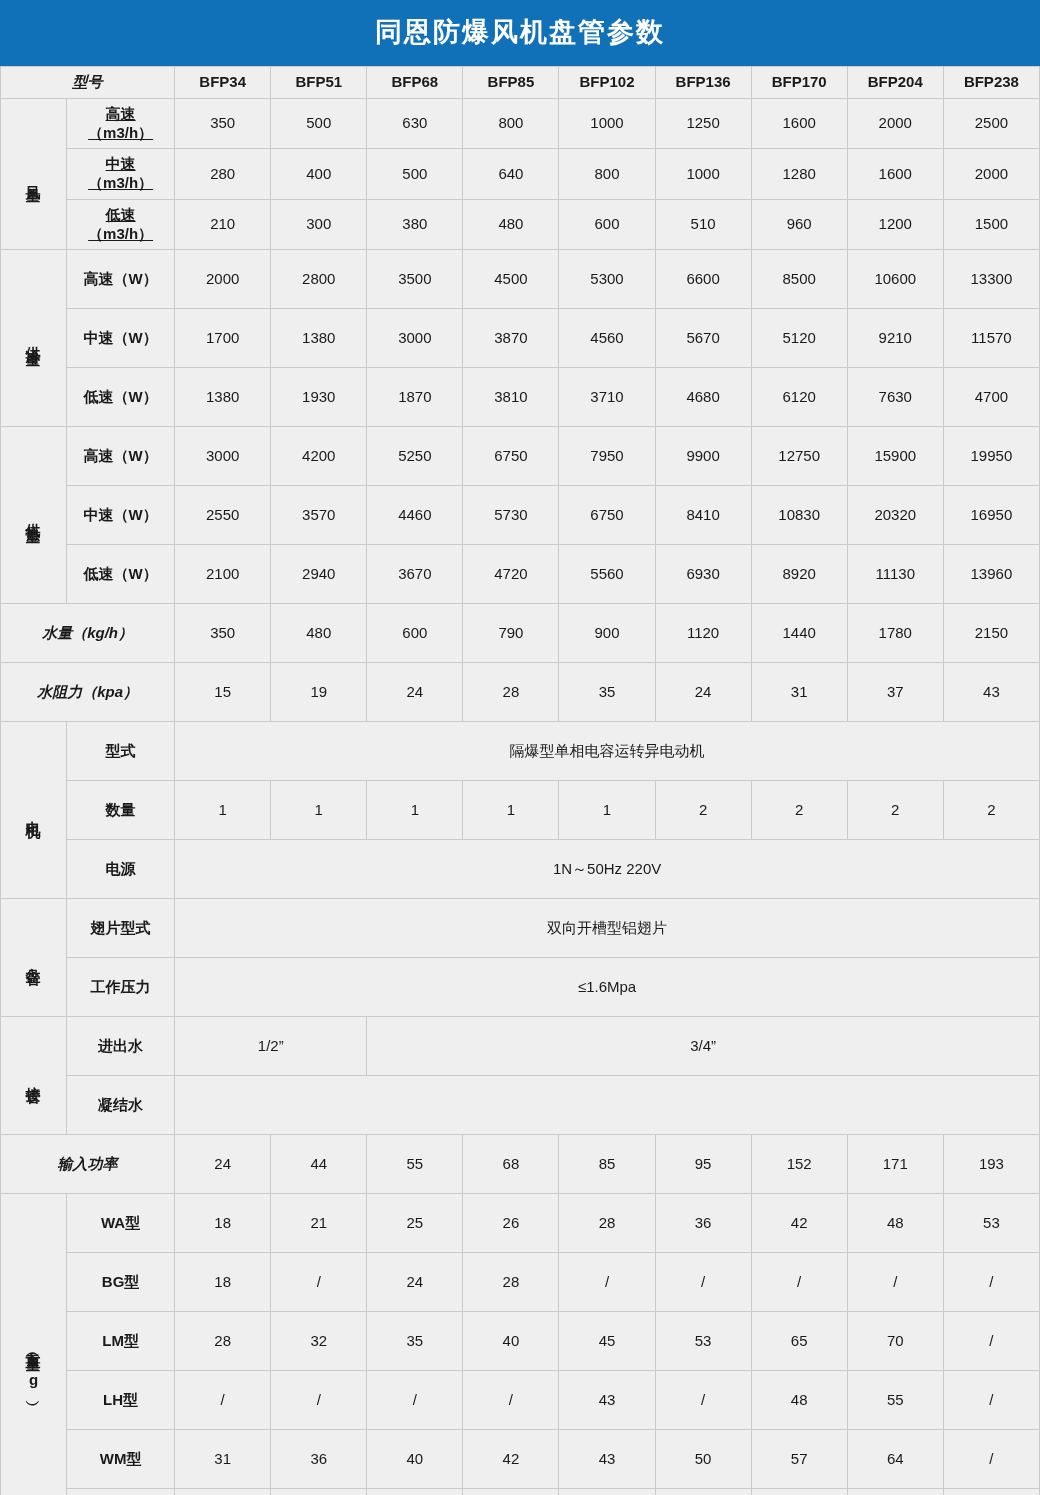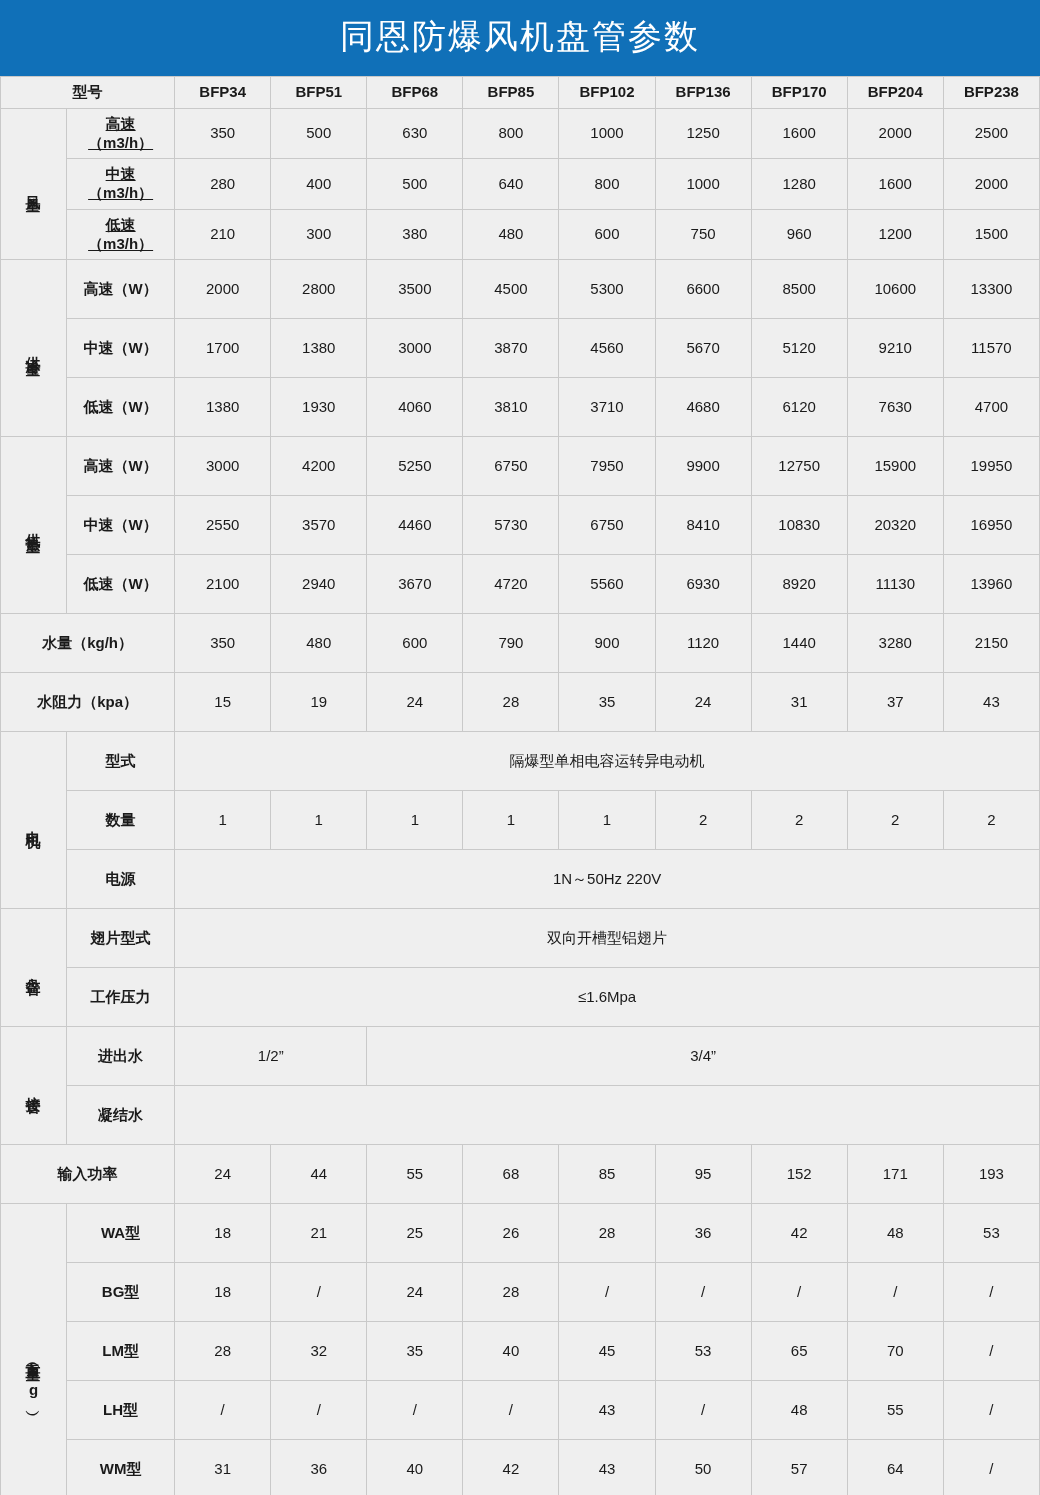--- a/index.html
+++ b/index.html
@@ -12,22 +12,22 @@
     width: 1040px;
   }
   .page {
     width: 1040px;
     box-sizing: border-box;
   }
   .title-bar {
     background: #1070b8;
     color: #ffffff;
     text-align: center;
-    font-size: 34px;
-    font-weight: normal;
+    font-size: 27px;
+    font-weight: bold;
     letter-spacing: 2px;
     padding: 14px 0 16px 0;
   }
   table.spec {
     border-collapse: collapse;
     width: 1040px;
     table-layout: fixed;
   }
   table.spec td {
     border: 1px solid #c9c9c9;
@@ -49,20 +49,21 @@
     font-weight: bold;
     font-size: 14.5px;
   }
   td.val {
     width: 96px;
     font-size: 15.5px;
   }
   td.hdr {
     font-weight: bold;
     font-size: 16px;
+    font-style: italic;
   }
   td.modelname {
     font-weight: bold;
     font-size: 16px;
   }
   td.wide {
     font-size: 15.5px;
   }
   .vert {
     writing-mode: vertical-rl;
@@ -149,21 +150,21 @@
     <tr>
       <td class="sub">
         <span class="two-line">低速</span>
         <span class="two-line">（m3/h）</span>
       </td>
       <td class="val">210</td>
       <td class="val">300</td>
       <td class="val">380</td>
       <td class="val">480</td>
       <td class="val">600</td>
-      <td class="val">750</td>
+      <td class="val">510</td>
       <td class="val">960</td>
       <td class="val">1200</td>
       <td class="val">1500</td>
     </tr>
 
     <tr>
       <td class="grp" rowspan="3"><span class="vert">供冷量</span></td>
       <td class="sub tall">高速（W）</td>
       <td class="val">2000</td>
       <td class="val">2800</td>
@@ -184,21 +185,21 @@
       <td class="val">4560</td>
       <td class="val">5670</td>
       <td class="val">5120</td>
       <td class="val">9210</td>
       <td class="val">11570</td>
     </tr>
     <tr>
       <td class="sub tall">低速（W）</td>
       <td class="val">1380</td>
       <td class="val">1930</td>
-      <td class="val">4060</td>
+      <td class="val">1870</td>
       <td class="val">3810</td>
       <td class="val">3710</td>
       <td class="val">4680</td>
       <td class="val">6120</td>
       <td class="val">7630</td>
       <td class="val">4700</td>
     </tr>
 
     <tr>
       <td class="grp" rowspan="3"><span class="vert">供热量</span></td>
@@ -240,21 +241,21 @@
 
     <tr>
       <td class="hdr tall" colspan="2">水量（kg/h）</td>
       <td class="val">350</td>
       <td class="val">480</td>
       <td class="val">600</td>
       <td class="val">790</td>
       <td class="val">900</td>
       <td class="val">1120</td>
       <td class="val">1440</td>
-      <td class="val">3280</td>
+      <td class="val">1780</td>
       <td class="val">2150</td>
     </tr>
 
     <tr>
       <td class="hdr tall" colspan="2">水阻力（kpa）</td>
       <td class="val">15</td>
       <td class="val">19</td>
       <td class="val">24</td>
       <td class="val">28</td>
       <td class="val">35</td>

